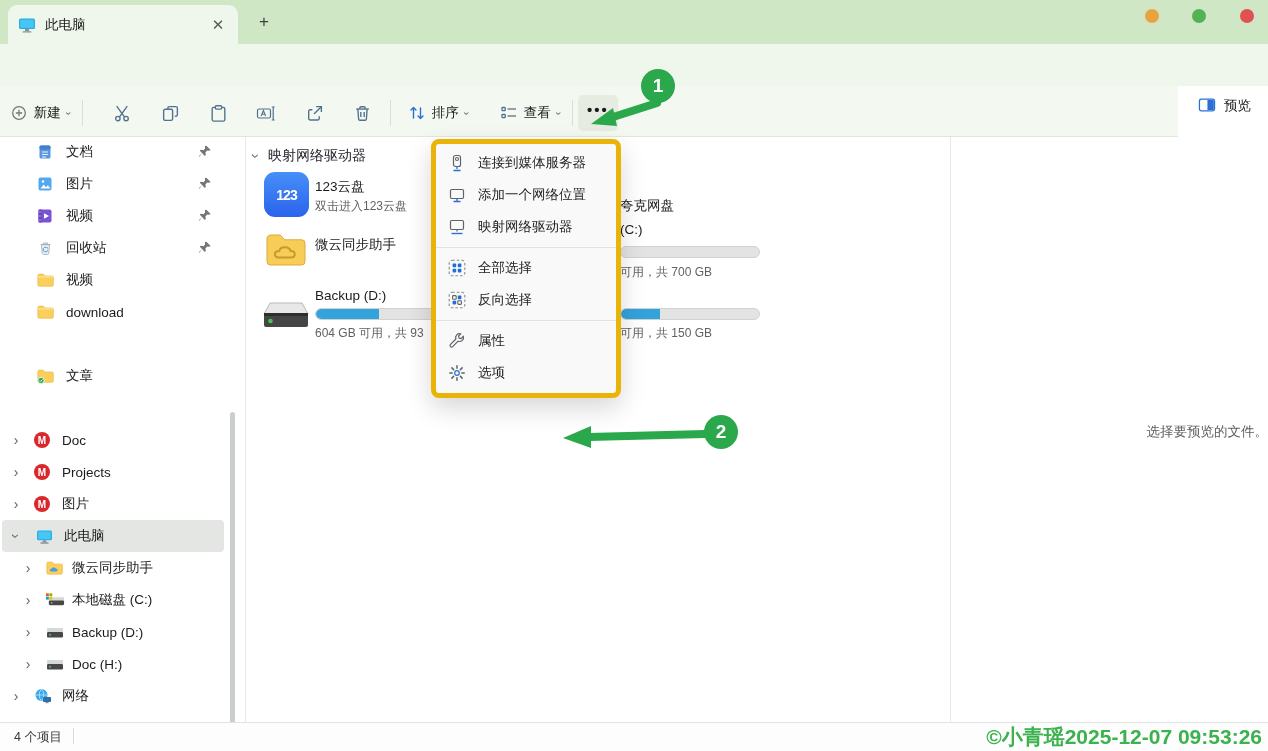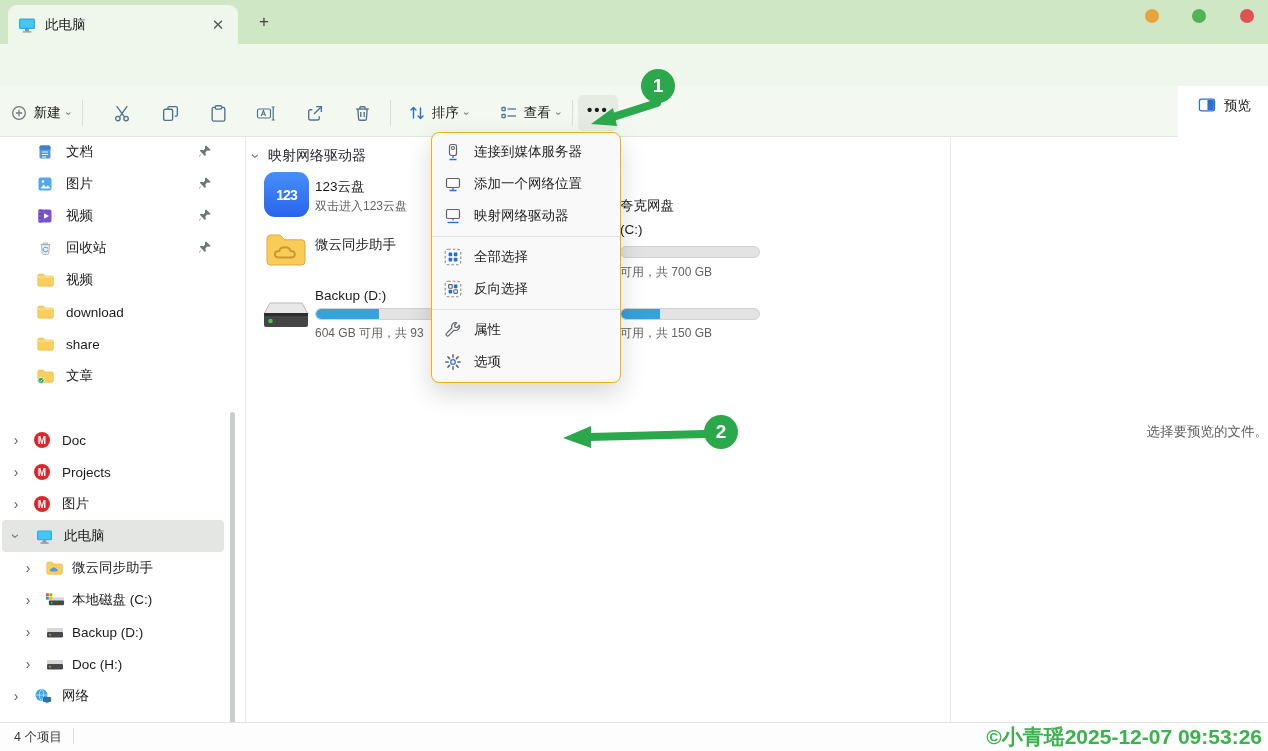--- a/index.html
+++ b/index.html
@@ -75,21 +75,21 @@
   .tile-name{position:absolute;font-size:13.5px;color:#1b1b1b;white-space:nowrap}
   .tile-sub{position:absolute;font-size:12px;color:#616161;white-space:nowrap}
   .bar{position:absolute;width:140px;height:12px;background:#e3e3e3;border:1px solid #d2d2d2;border-radius:7px;box-sizing:border-box;overflow:hidden}
   .bar .fill{height:100%;background:#33a3dc;border-radius:6px 0 0 6px}
   .fill-d{width:46%}.fill-c{width:0}.fill-h{width:28%}
   .icon123{left:264px;top:172px;width:45px;height:45px;border-radius:11px;
            background:linear-gradient(180deg,#478ff9,#2a63ec);color:#fff;font-weight:700;font-size:14px;
            display:flex;align-items:center;justify-content:center;letter-spacing:-1px}
 
   
-  .menu{left:431px;top:132px;width:190px;background:#f9f9f9;border:1px solid #eab308;border-radius:8px;
+  .menu{left:431px;top:139px;width:190px;background:#f9f9f9;border:5px solid #eab308;border-radius:8px;
         box-shadow:0 10px 26px rgba(0,0,0,.16);padding:3px 0 4px 0;box-sizing:border-box;z-index:40}
   .menu-item{height:32px;display:flex;align-items:center;gap:12px;padding:0 12px;font-size:13.5px;color:#1f1f1f;white-space:nowrap}
   .menu-sep{height:1px;background:#e2e2e2;margin:4px 0}
   .mi{width:18px;height:18px;flex:0 0 18px}
 
   
   .anno-circle{width:34px;height:34px;border-radius:50%;background:#2aa84b;color:#fff;font-size:19px;font-weight:700;
                display:flex;align-items:center;justify-content:center;z-index:60}
   .anno{z-index:55}
   .watermark{right:6px;top:723px;font-size:21px;font-weight:700;color:#3bb24d;z-index:70;white-space:nowrap}
@@ -326,29 +326,20 @@
     <span class="side-label">视频</span>
   </div>
   <div class="side-row" style="top:159px">
     <span class="side-icon">
         <svg width="17" height="14" viewBox="0 0 17 14">
           <path d="M.8 2.6C.8 1.7 1.5 1 2.4 1h3.8l1.7 1.9h6.9c.9 0 1.6.7 1.6 1.6v7.2c0 .9-.7 1.6-1.6 1.6H2.4c-.9 0-1.6-.7-1.6-1.6z" fill="#fbcf5c" stroke="#e0ac35" stroke-width=".5"></path>
           <path d="M.8 3.2h15.6v1.4H.8z" fill="#fddf8e"></path>
         </svg>
       </span>
     <span class="side-label">download</span>
-  </div>
-  <div class="side-row" style="top:191px">
-    <span class="side-icon">
-        <svg width="17" height="14" viewBox="0 0 17 14">
-          <path d="M.8 2.6C.8 1.7 1.5 1 2.4 1h3.8l1.7 1.9h6.9c.9 0 1.6.7 1.6 1.6v7.2c0 .9-.7 1.6-1.6 1.6H2.4c-.9 0-1.6-.7-1.6-1.6z" fill="#fbcf5c" stroke="#e0ac35" stroke-width=".5"></path>
-          <path d="M.8 3.2h15.6v1.4H.8z" fill="#fddf8e"></path>
-        </svg>
-      </span>
-    <span class="side-label">share</span>
   </div>
   <div class="side-row" style="top:223px">
     <span class="side-icon">
         <svg width="17" height="15" viewBox="0 0 17 15">
           <path d="M.8 2.6C.8 1.7 1.5 1 2.4 1h3.8l1.7 1.9h6.9c.9 0 1.6.7 1.6 1.6v7.2c0 .9-.7 1.6-1.6 1.6H2.4c-.9 0-1.6-.7-1.6-1.6z" fill="#fbcf5c" stroke="#e0ac35" stroke-width=".5"></path>
           <circle cx="4" cy="11.4" r="3.1" fill="#2ea84c" stroke="#fff" stroke-width=".8"></circle>
           <path d="M2.7 11.4l1 1 1.7-1.9" stroke="#fff" fill="none" stroke-width=".9"></path>
         </svg>
       </span>
     <span class="side-label">文章</span>

